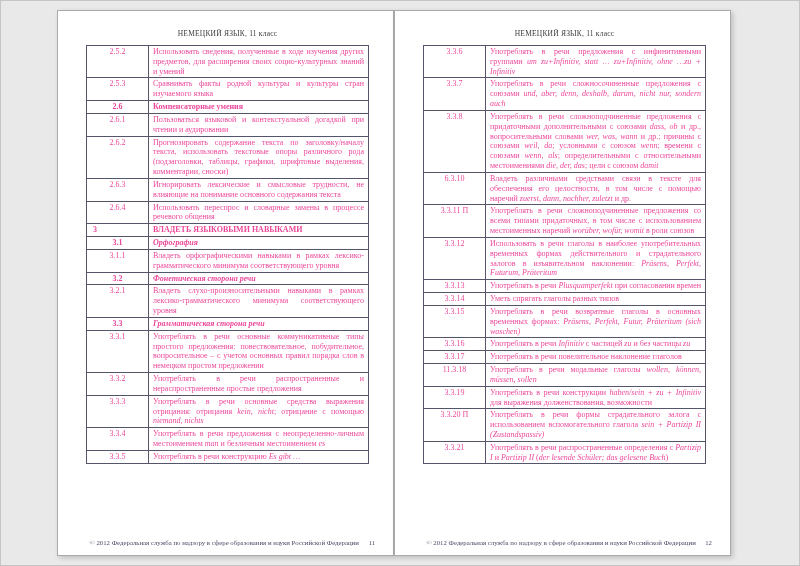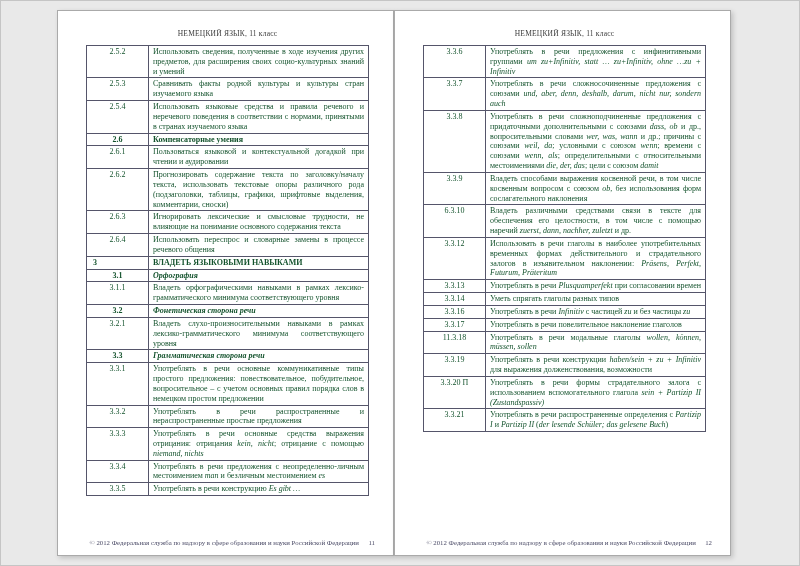--- a/index.html
+++ b/index.html
@@ -25,21 +25,21 @@
     text-align:center;
     font-size:7.5px;
     color:#3a3a3a;
     letter-spacing:.2px;
     margin-bottom:7px;
     white-space:nowrap;
   }
   table.content {
     width:100%;
     border-collapse:collapse;
-    color:#14532d;
+    color:#ec4899;
   }
   table.content td {
     border:1px solid #55556a;
     vertical-align:top;
     font-size:8px;
     line-height:1.23;
   }
   td.cell-num {
     width:62px;
     text-align:center;
@@ -78,24 +78,20 @@
     <table class="content">
       <tbody>
           <tr>
             <td class="cell-num">2.5.2</td>
             <td class="cell-text">Использовать сведения, полученные в ходе изучения других предметов, для расширения своих социо-культурных знаний и умений</td>
           </tr>
           <tr>
             <td class="cell-num">2.5.3</td>
             <td class="cell-text">Сравнивать факты родной культуры и культуры стран изучаемого языка</td>
           </tr>
-          <tr>
-            <td class="cell-num">2.5.4</td>
-            <td class="cell-text">Использовать языковые средства и правила речевого и неречевого поведения в соответствии с нормами, принятыми в странах изучаемого языка</td>
-          </tr>
           <tr class="row-bold">
             <td class="cell-num">2.6</td>
             <td class="cell-text">Компенсаторные умения</td>
           </tr>
           <tr>
             <td class="cell-num">2.6.1</td>
             <td class="cell-text">Пользоваться языковой и контекстуальной догадкой при чтении и аудировании</td>
           </tr>
           <tr>
             <td class="cell-num">2.6.2</td>
@@ -171,38 +167,42 @@
           </tr>
           <tr>
             <td class="cell-num">3.3.7</td>
             <td class="cell-text">Употреблять в речи сложносочиненные предложения с союзами <i>und, aber, denn, deshalb, darum, nicht nur, sondern auch</i></td>
           </tr>
           <tr>
             <td class="cell-num">3.3.8</td>
             <td class="cell-text">Употреблять в речи сложноподчиненные предложения с придаточными дополнительными с союзами <i>dass, ob</i> и др., вопросительными словами <i>wer, was, wann</i> и др.; причины с союзами <i>weil, da</i>; условными с союзом <i>wenn</i>; времени с союзами <i>wenn, als</i>; определительными с относительными местоимениями <i>die, der, das</i>; цели с союзом <i>damit</i></td>
           </tr>
           <tr>
-            <td class="cell-num">3.3.9</td>
-            <td class="cell-text">Владеть способами выражения косвенной речи, в том числе косвенным вопросом с союзом <i>ob</i>, без использования форм сослагательного наклонения</td>
-          </tr>
-          <tr>
             <td class="cell-num">6.3.10</td>
             <td class="cell-text">Владеть различными средствами связи в тексте для обеспечения его целостности, в том числе с помощью наречий <i>zuerst, dann, nachher, zuletzt</i> и др.</td>
           </tr>
           <tr>
+            <td class="cell-num">3.3.11 П</td>
+            <td class="cell-text">Употреблять в речи сложноподчиненные предложения со всеми типами придаточных, в том числе с использованием местоименных наречий <i>worüber, wofür, womit</i> в роли союзов</td>
+          </tr>
+          <tr>
             <td class="cell-num">3.3.12</td>
             <td class="cell-text">Использовать в речи глаголы в наиболее употребительных временных формах действительного и страдательного залогов в изъявительном наклонении: <i>Präsens, Perfekt, Futurum, Präteritum</i></td>
           </tr>
           <tr>
             <td class="cell-num">3.3.13</td>
             <td class="cell-text">Употреблять в речи <i>Plusquamperfekt</i> при согласовании времен</td>
           </tr>
           <tr>
             <td class="cell-num">3.3.14</td>
             <td class="cell-text">Уметь спрягать глаголы разных типов</td>
+          </tr>
+          <tr>
+            <td class="cell-num">3.3.15</td>
+            <td class="cell-text">Употреблять в речи возвратные глаголы в основных временных формах: <i>Präsens, Perfekt, Futur, Präteritum (sich waschen)</i></td>
           </tr>
           <tr>
             <td class="cell-num">3.3.16</td>
             <td class="cell-text">Употреблять в речи <i>Infinitiv</i> с частицей <i>zu</i> и без частицы <i>zu</i></td>
           </tr>
           <tr>
             <td class="cell-num">3.3.17</td>
             <td class="cell-text">Употреблять в речи повелительное наклонение глаголов</td>
           </tr>
           <tr>

